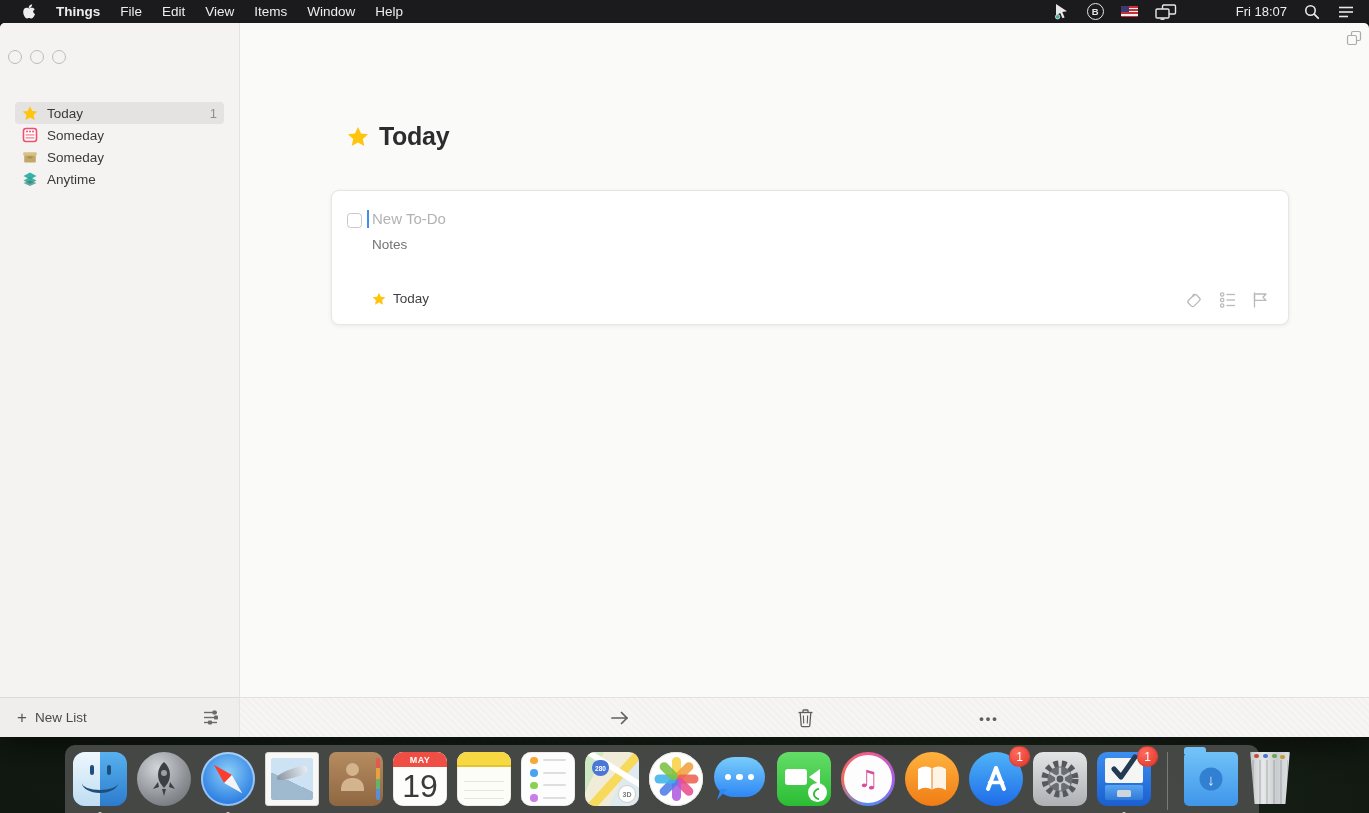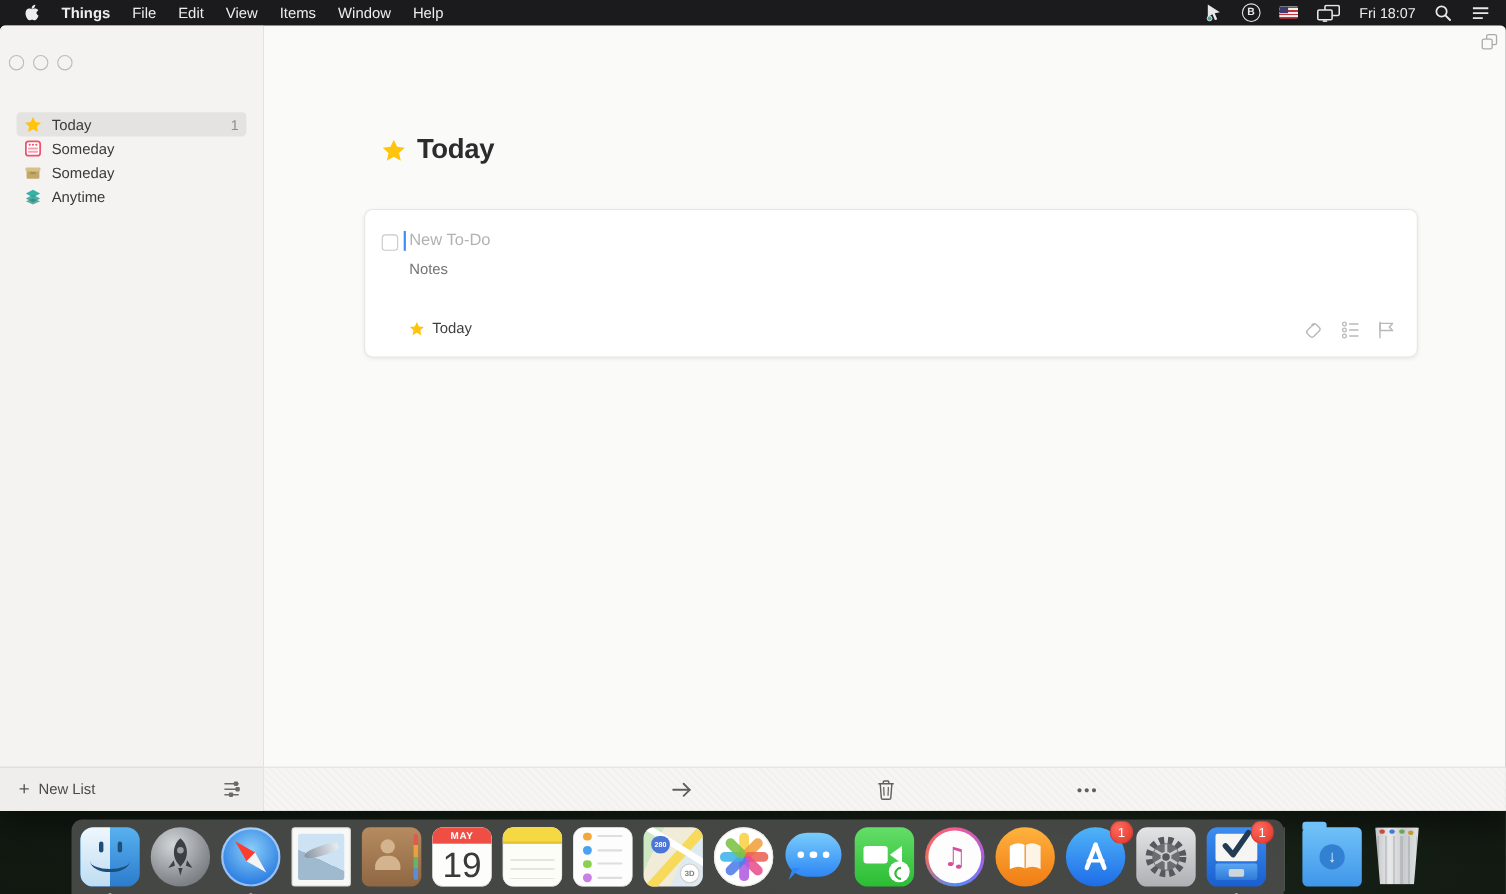--- a/index.html
+++ b/index.html
@@ -9,21 +9,21 @@
       radial-gradient(ellipse at 75% 95%, rgba(40,56,38,.55), rgba(0,0,0,0) 55%),
       radial-gradient(ellipse at 20% 80%, rgba(26,38,26,.6), rgba(0,0,0,0) 60%),
       linear-gradient(160deg,#121a12 0%,#0c110c 55%,#080c08 100%);}
   
   .menubar{position:absolute;left:0;top:0;right:0;height:23px;background:#1b1b1d;
     display:flex;align-items:center;color:#ededed;font-size:13.5px;z-index:50;}
   .mb-left{display:flex;align-items:center;gap:0;padding-left:12px;}
   .mb-item{padding:0 10px;line-height:23px;white-space:nowrap;}
   .mb-app{font-weight:700;}
   .mb-right{margin-left:auto;display:flex;align-items:center;gap:17px;padding-right:14px;}
-  .mb-clock{font-size:13px;}
+  .mb-clock{font-size:13px;margin-left:42px;}
   .usflag{width:17px;height:11px;position:relative;border-radius:1px;overflow:hidden;
     background:repeating-linear-gradient(180deg,#c5303a 0 1.6px,#eee 1.6px 3.2px);}
   .usflag:before{content:"";position:absolute;left:0;top:0;width:8px;height:6px;background:#3c3b6e;}
   .bcircle{width:15px;height:15px;border:1.5px solid #e6e6e6;border-radius:50%;
     display:flex;align-items:center;justify-content:center;font-size:9.5px;font-weight:700;color:#e6e6e6;}
   
   .window{position:absolute;left:0;top:23px;width:1369px;height:714px;background:#fafaf9;
     border-radius:5px 5px 0 0;box-shadow:0 12px 30px rgba(0,0,0,.5);}
   .sidebar{position:absolute;left:0;top:0;bottom:0;width:239px;background:#f4f3f1;
     border-right:1px solid #e3e2e0;border-radius:5px 0 0 0;}
@@ -60,21 +60,21 @@
   .card-icons{position:absolute;right:19px;top:99px;display:flex;align-items:center;gap:15px;}
   
   .main-bottom{position:absolute;left:240px;right:0;bottom:0;height:39px;background:#f6f5f3;
     border-top:1px solid #e2e1df;
     background-image:repeating-linear-gradient(45deg,rgba(0,0,0,.016) 0 2px,rgba(0,0,0,0) 2px 5px);}
   .tbtn{position:absolute;top:8px;width:26px;height:24px;display:flex;align-items:center;justify-content:center;}
   .tb-arrow{left:367px;}
   .tb-trash{left:552px;}
   .tb-dots{left:736px;color:#5f5f5f;font-size:13px;letter-spacing:2px;font-weight:700;}
   
-  .dock{position:absolute;left:65px;top:745px;width:1102px;height:68px;
+  .dock{position:absolute;left:65px;top:745px;width:1194px;height:68px;
     background:rgba(72,74,72,.94);border-radius:10px 10px 0 0;
     display:flex;align-items:flex-start;padding:7px 8px 0 8px;box-sizing:border-box;gap:10px;}
   .dk{position:relative;width:54px;height:54px;flex:none;}
   .dk .ic{position:absolute;inset:0;}
   .rdot{position:absolute;left:50%;bottom:-10px;transform:translateX(-50%);
     width:4px;height:4px;border-radius:50%;background:#d6d6d6;}
   .badge{position:absolute;top:-6px;right:-7px;min-width:13px;height:19px;padding:0 3px;
     border-radius:10px;background:radial-gradient(circle at 35% 30%,#ff6a5e,#e03428);
     color:#fff;font-size:12px;font-weight:500;display:flex;align-items:center;justify-content:center;
     border:.5px solid rgba(0,0,0,.12);z-index:5;}

